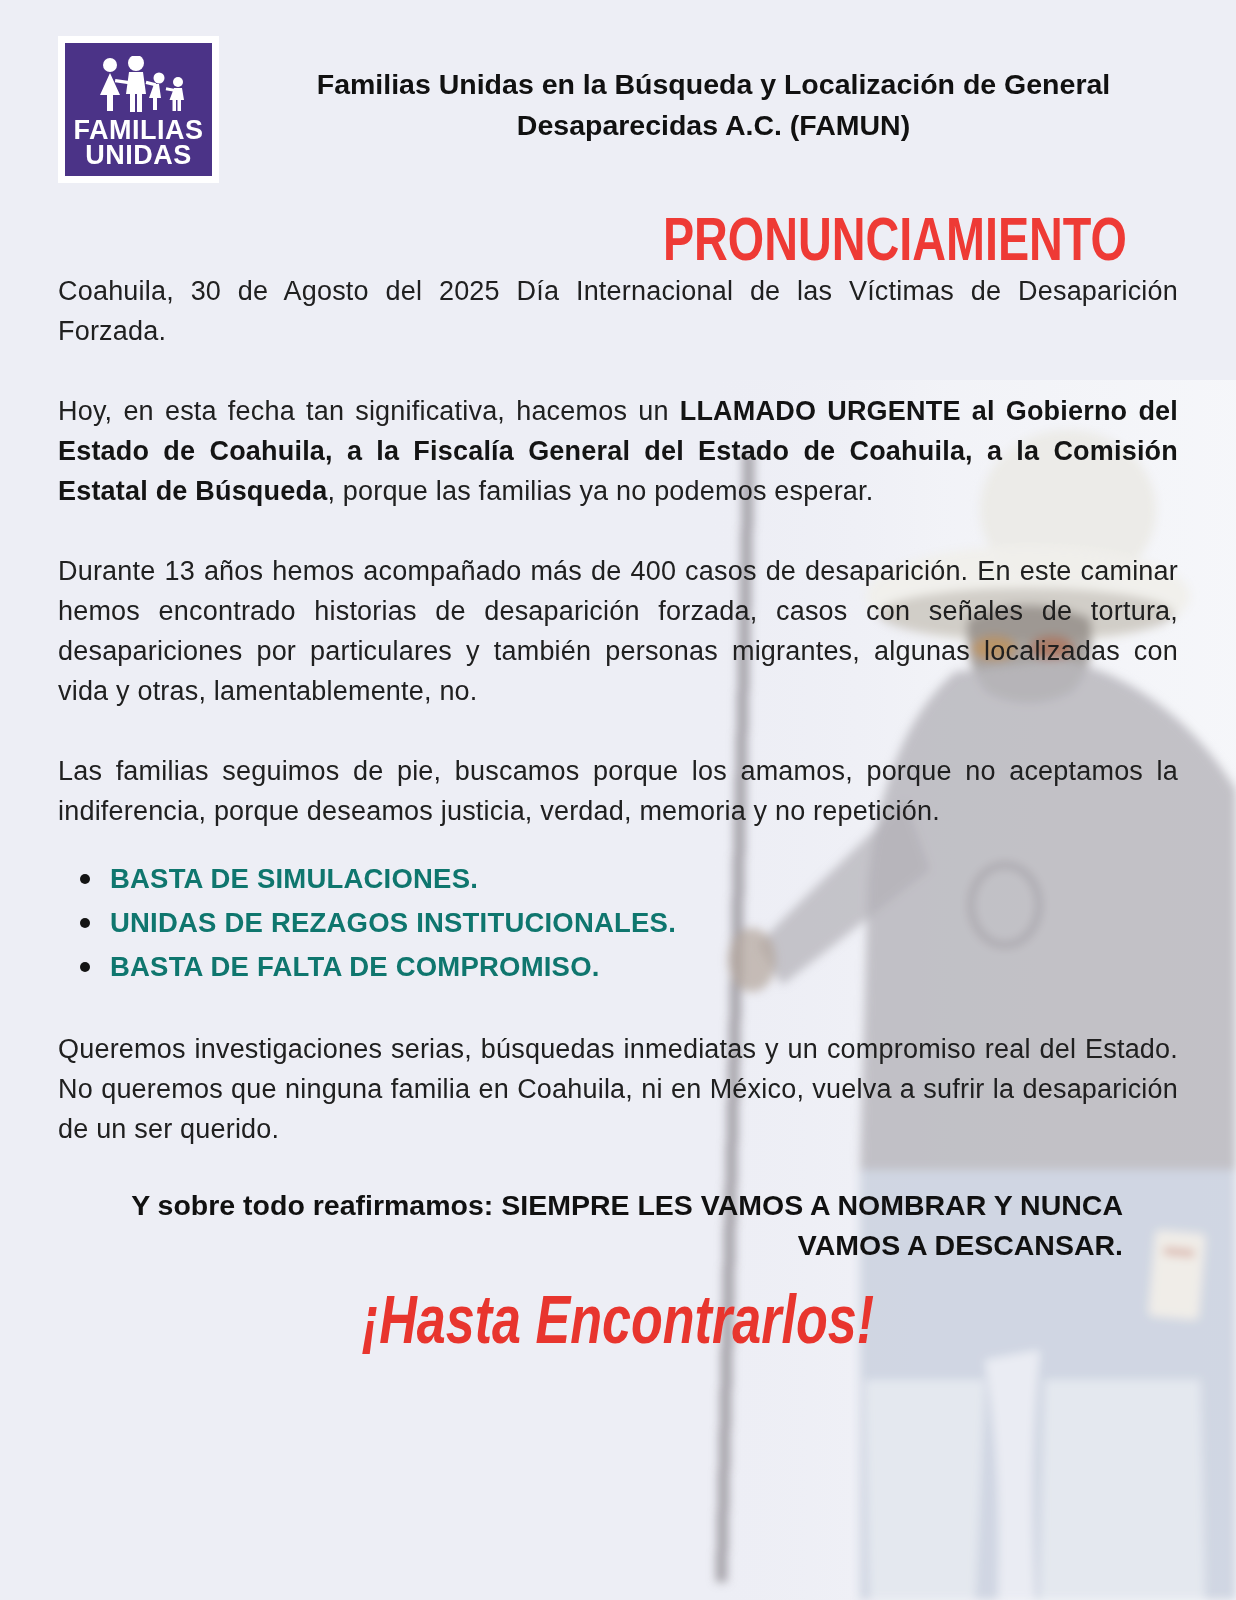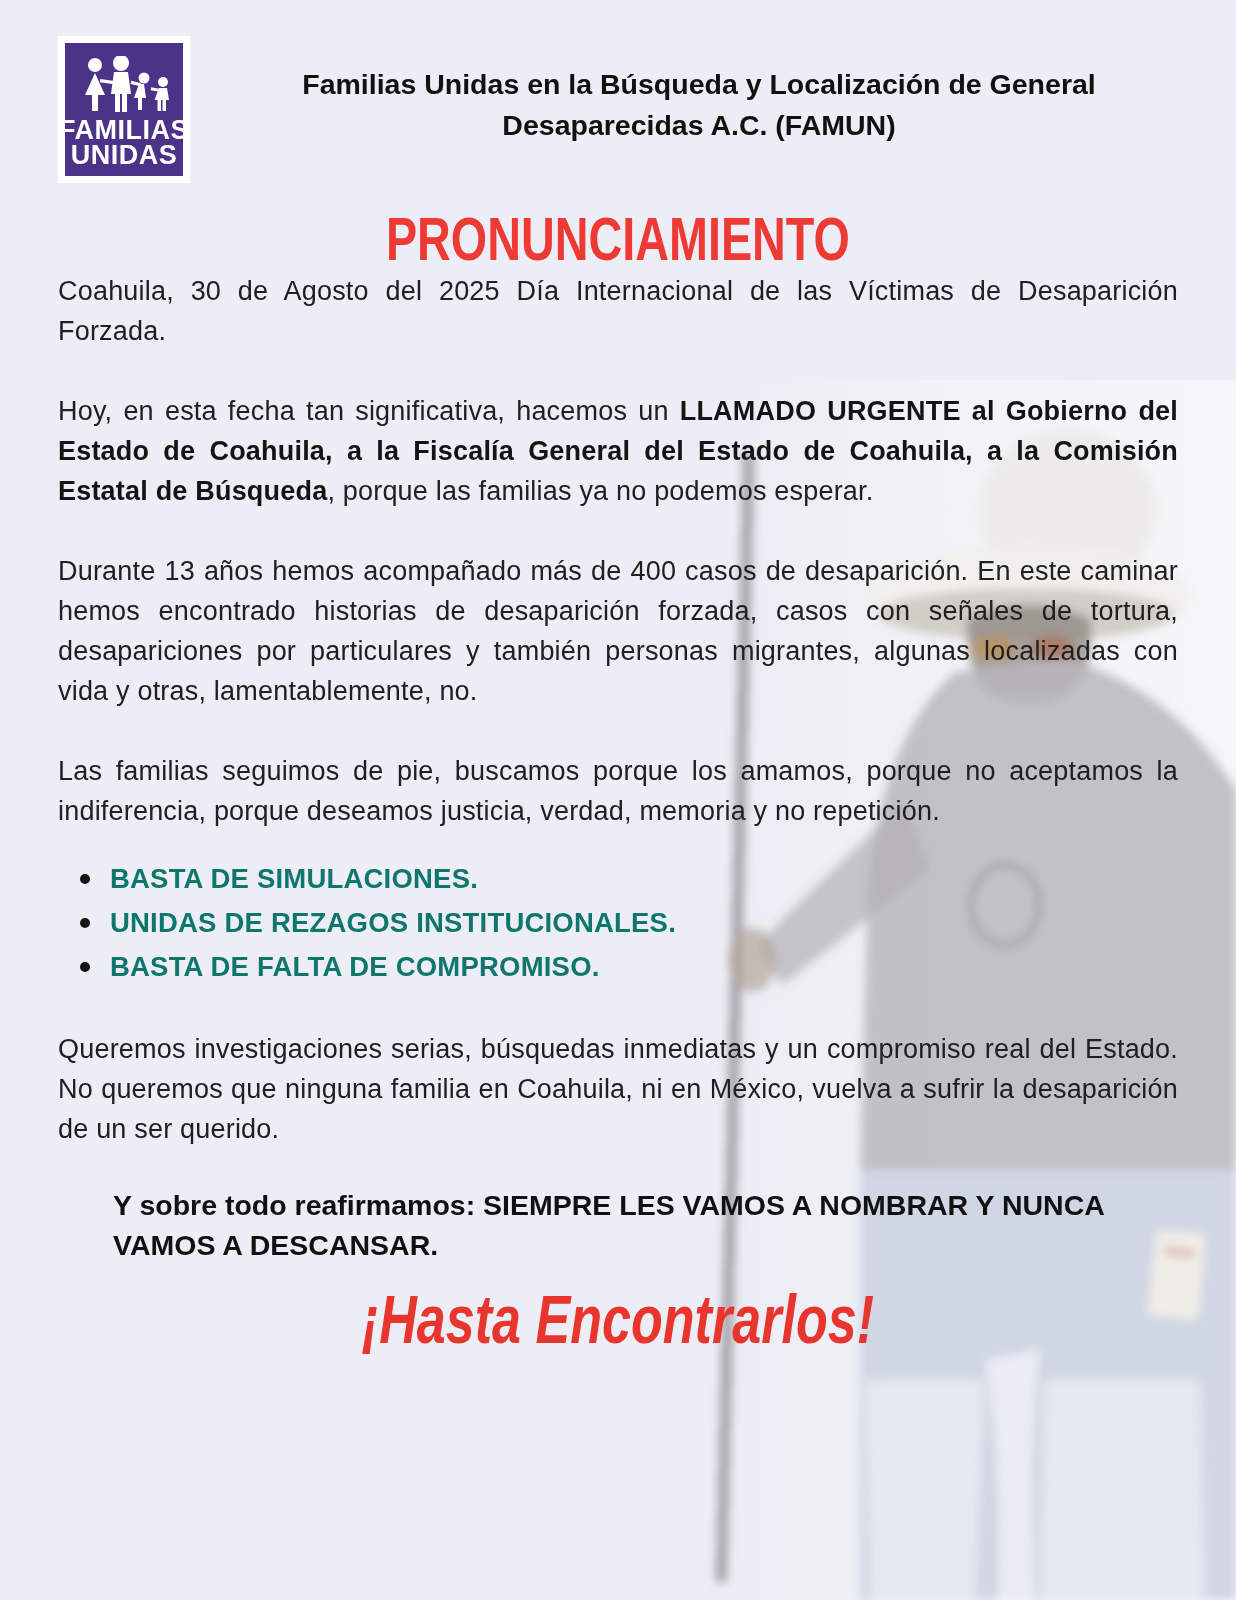--- a/index.html
+++ b/index.html
@@ -27,21 +27,21 @@
     z-index: 1;
     padding: 36px 58px 0 58px;
   }
   .header-row {
     display: flex;
     align-items: flex-start;
     gap: 30px;
   }
   .logo-box {
     flex: 0 0 auto;
-    width: 132px;
+    width: 161px;
     height: 147px;
     background: #ffffff;
     padding: 7px;
   }
   .logo-inner {
     width: 100%;
     height: 100%;
     background: #4b3387;
     display: flex;
     flex-direction: column;
@@ -66,21 +66,21 @@
   }
   .org-title {
     max-width: 800px;
     text-align: center;
     font-weight: 700;
     font-size: 28.5px;
     line-height: 1.45;
     color: #111111;
   }
   .main-title-wrap {
-    text-align: center;
+    text-align: right;
     margin-top: 22px;
   }
   .main-title {
     display: inline-block;
     font-size: 57px;
     font-weight: 800;
     color: #ee3a35;
     letter-spacing: 0px;
     transform: scaleX(0.82) scaleY(1.08);
     transform-origin: center;
@@ -122,21 +122,21 @@
     left: 0;
     top: 17px;
     width: 10px;
     height: 10px;
     border-radius: 50%;
     background: #141414;
   }
   .reaffirm {
     margin: 36px auto 12px auto;
     max-width: 1010px;
-    text-align: left;
+    text-align: right;
     font-size: 28.5px;
     font-weight: 700;
     line-height: 40px;
     color: #111111;
   }
   .slogan-wrap {
     margin-top: 18px;
     text-align: center;
     font-style: italic;
   }

